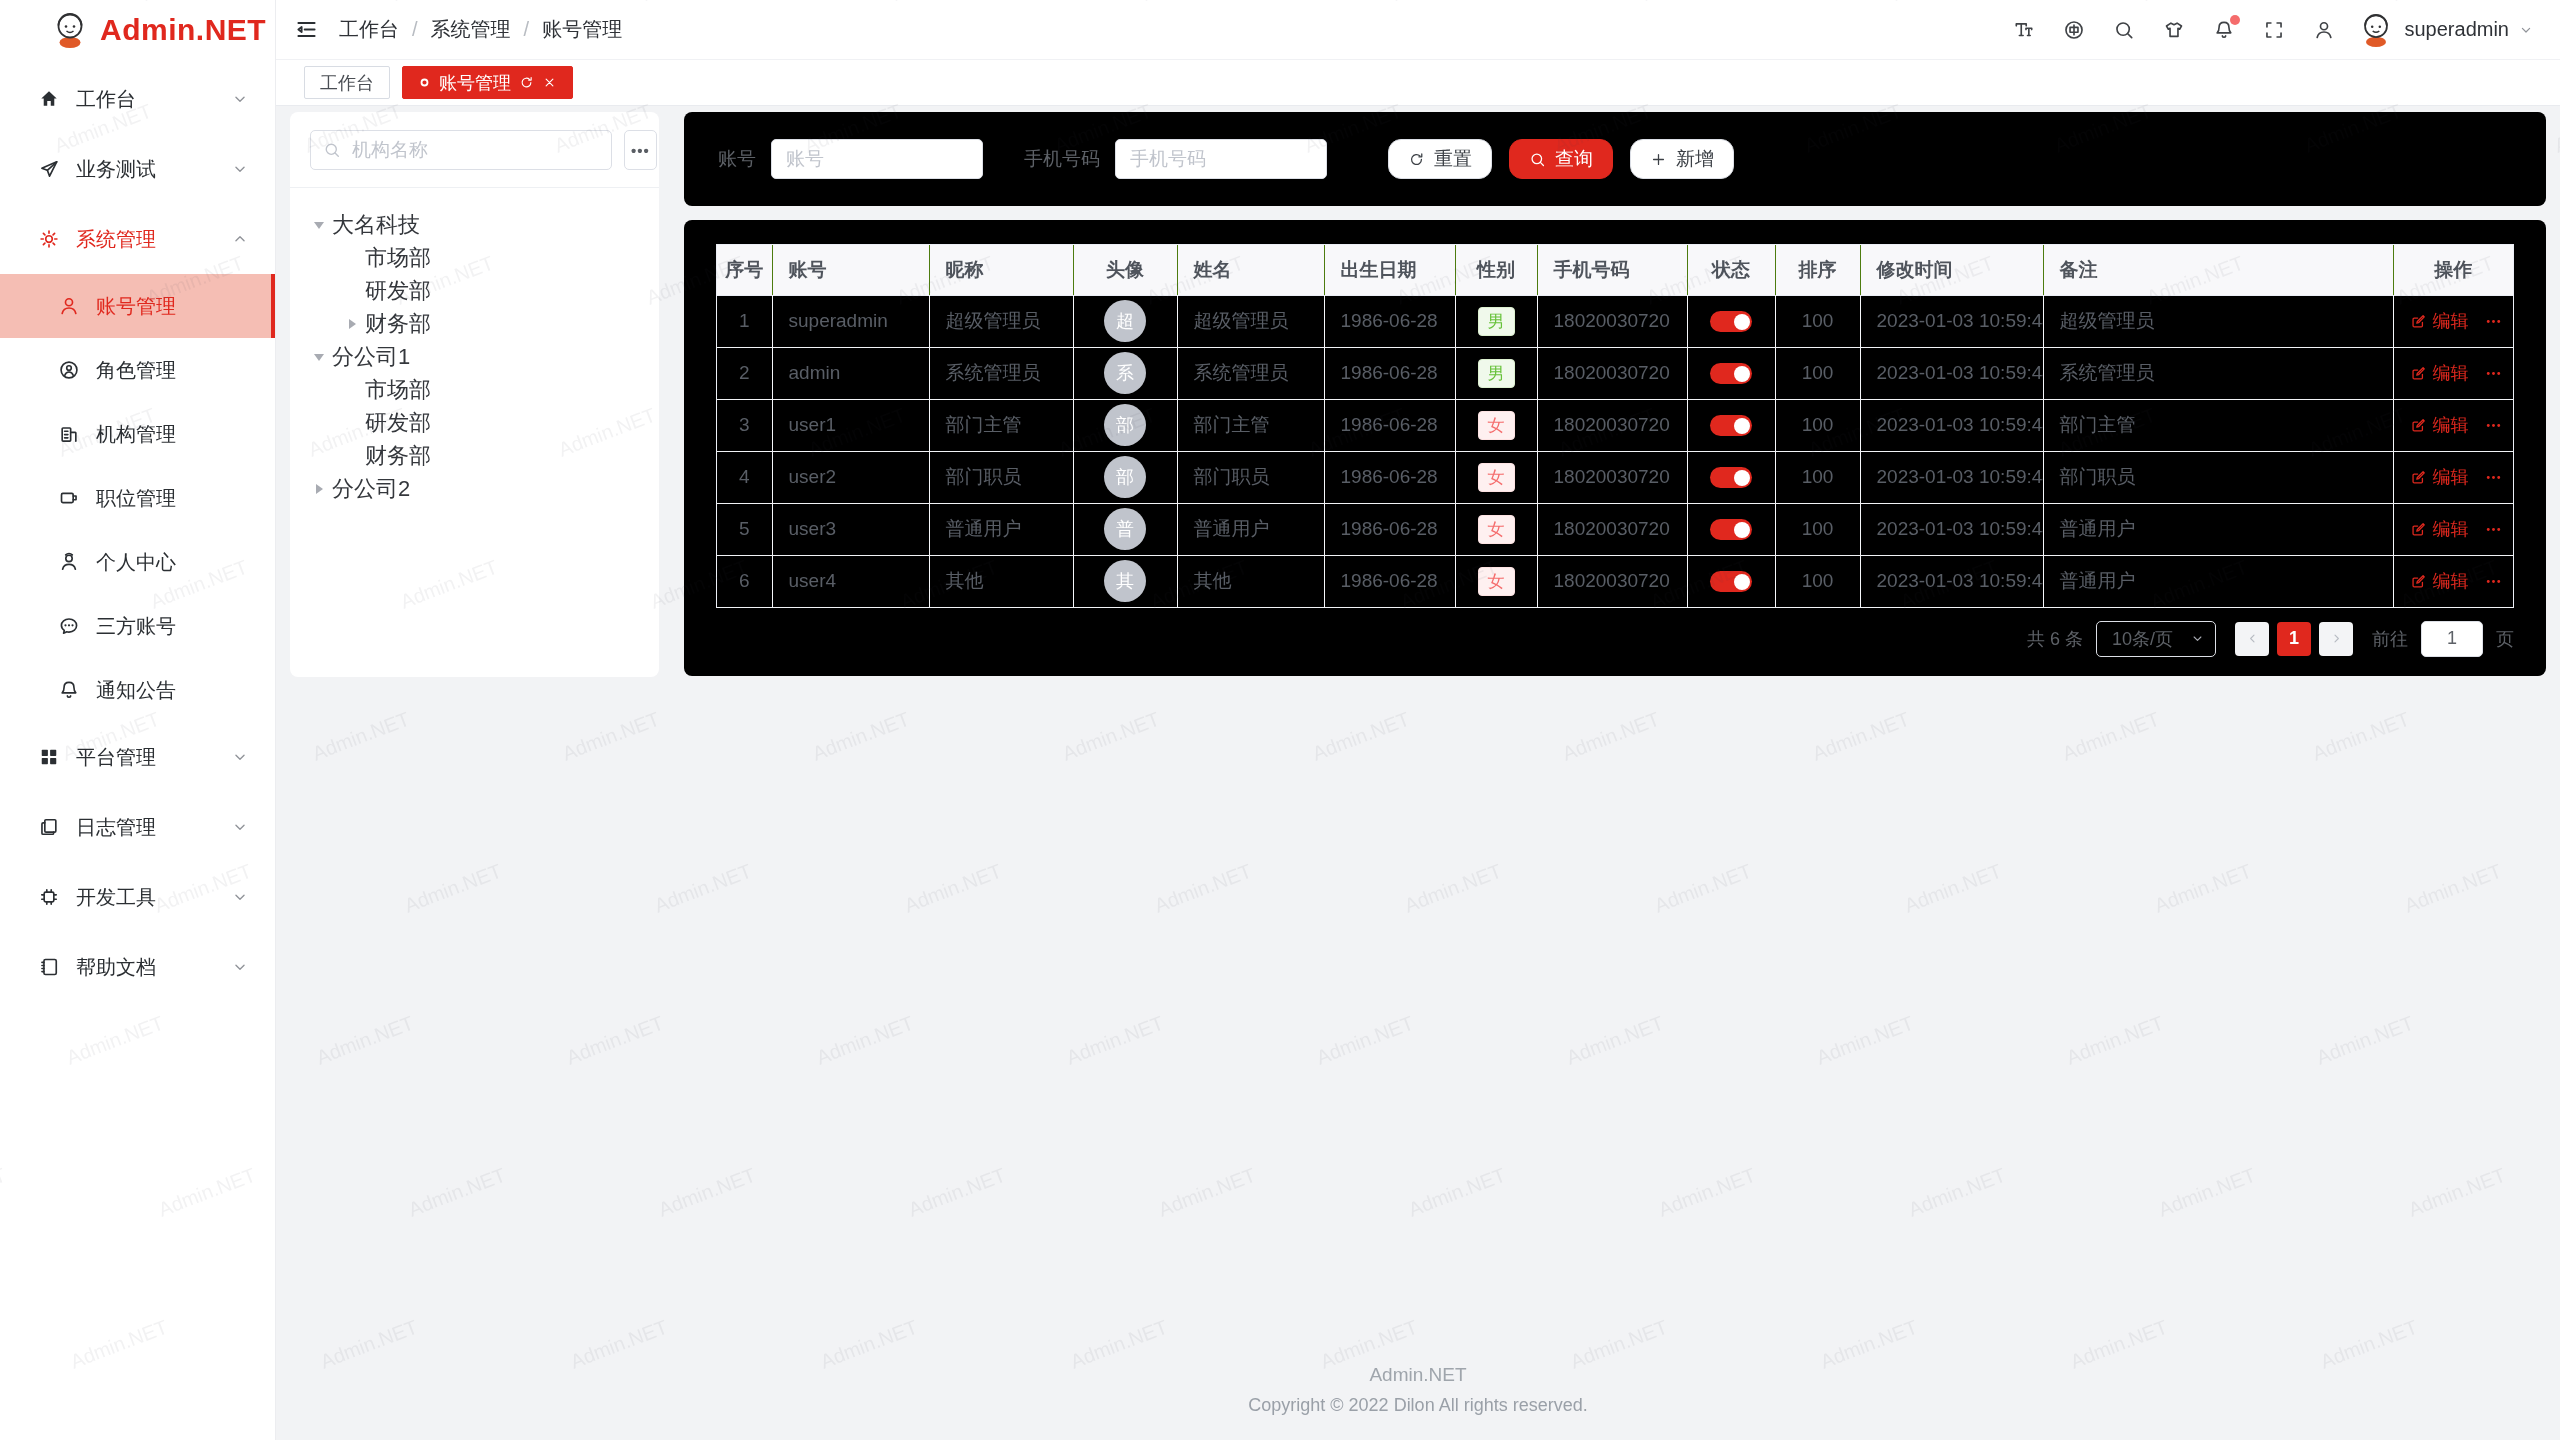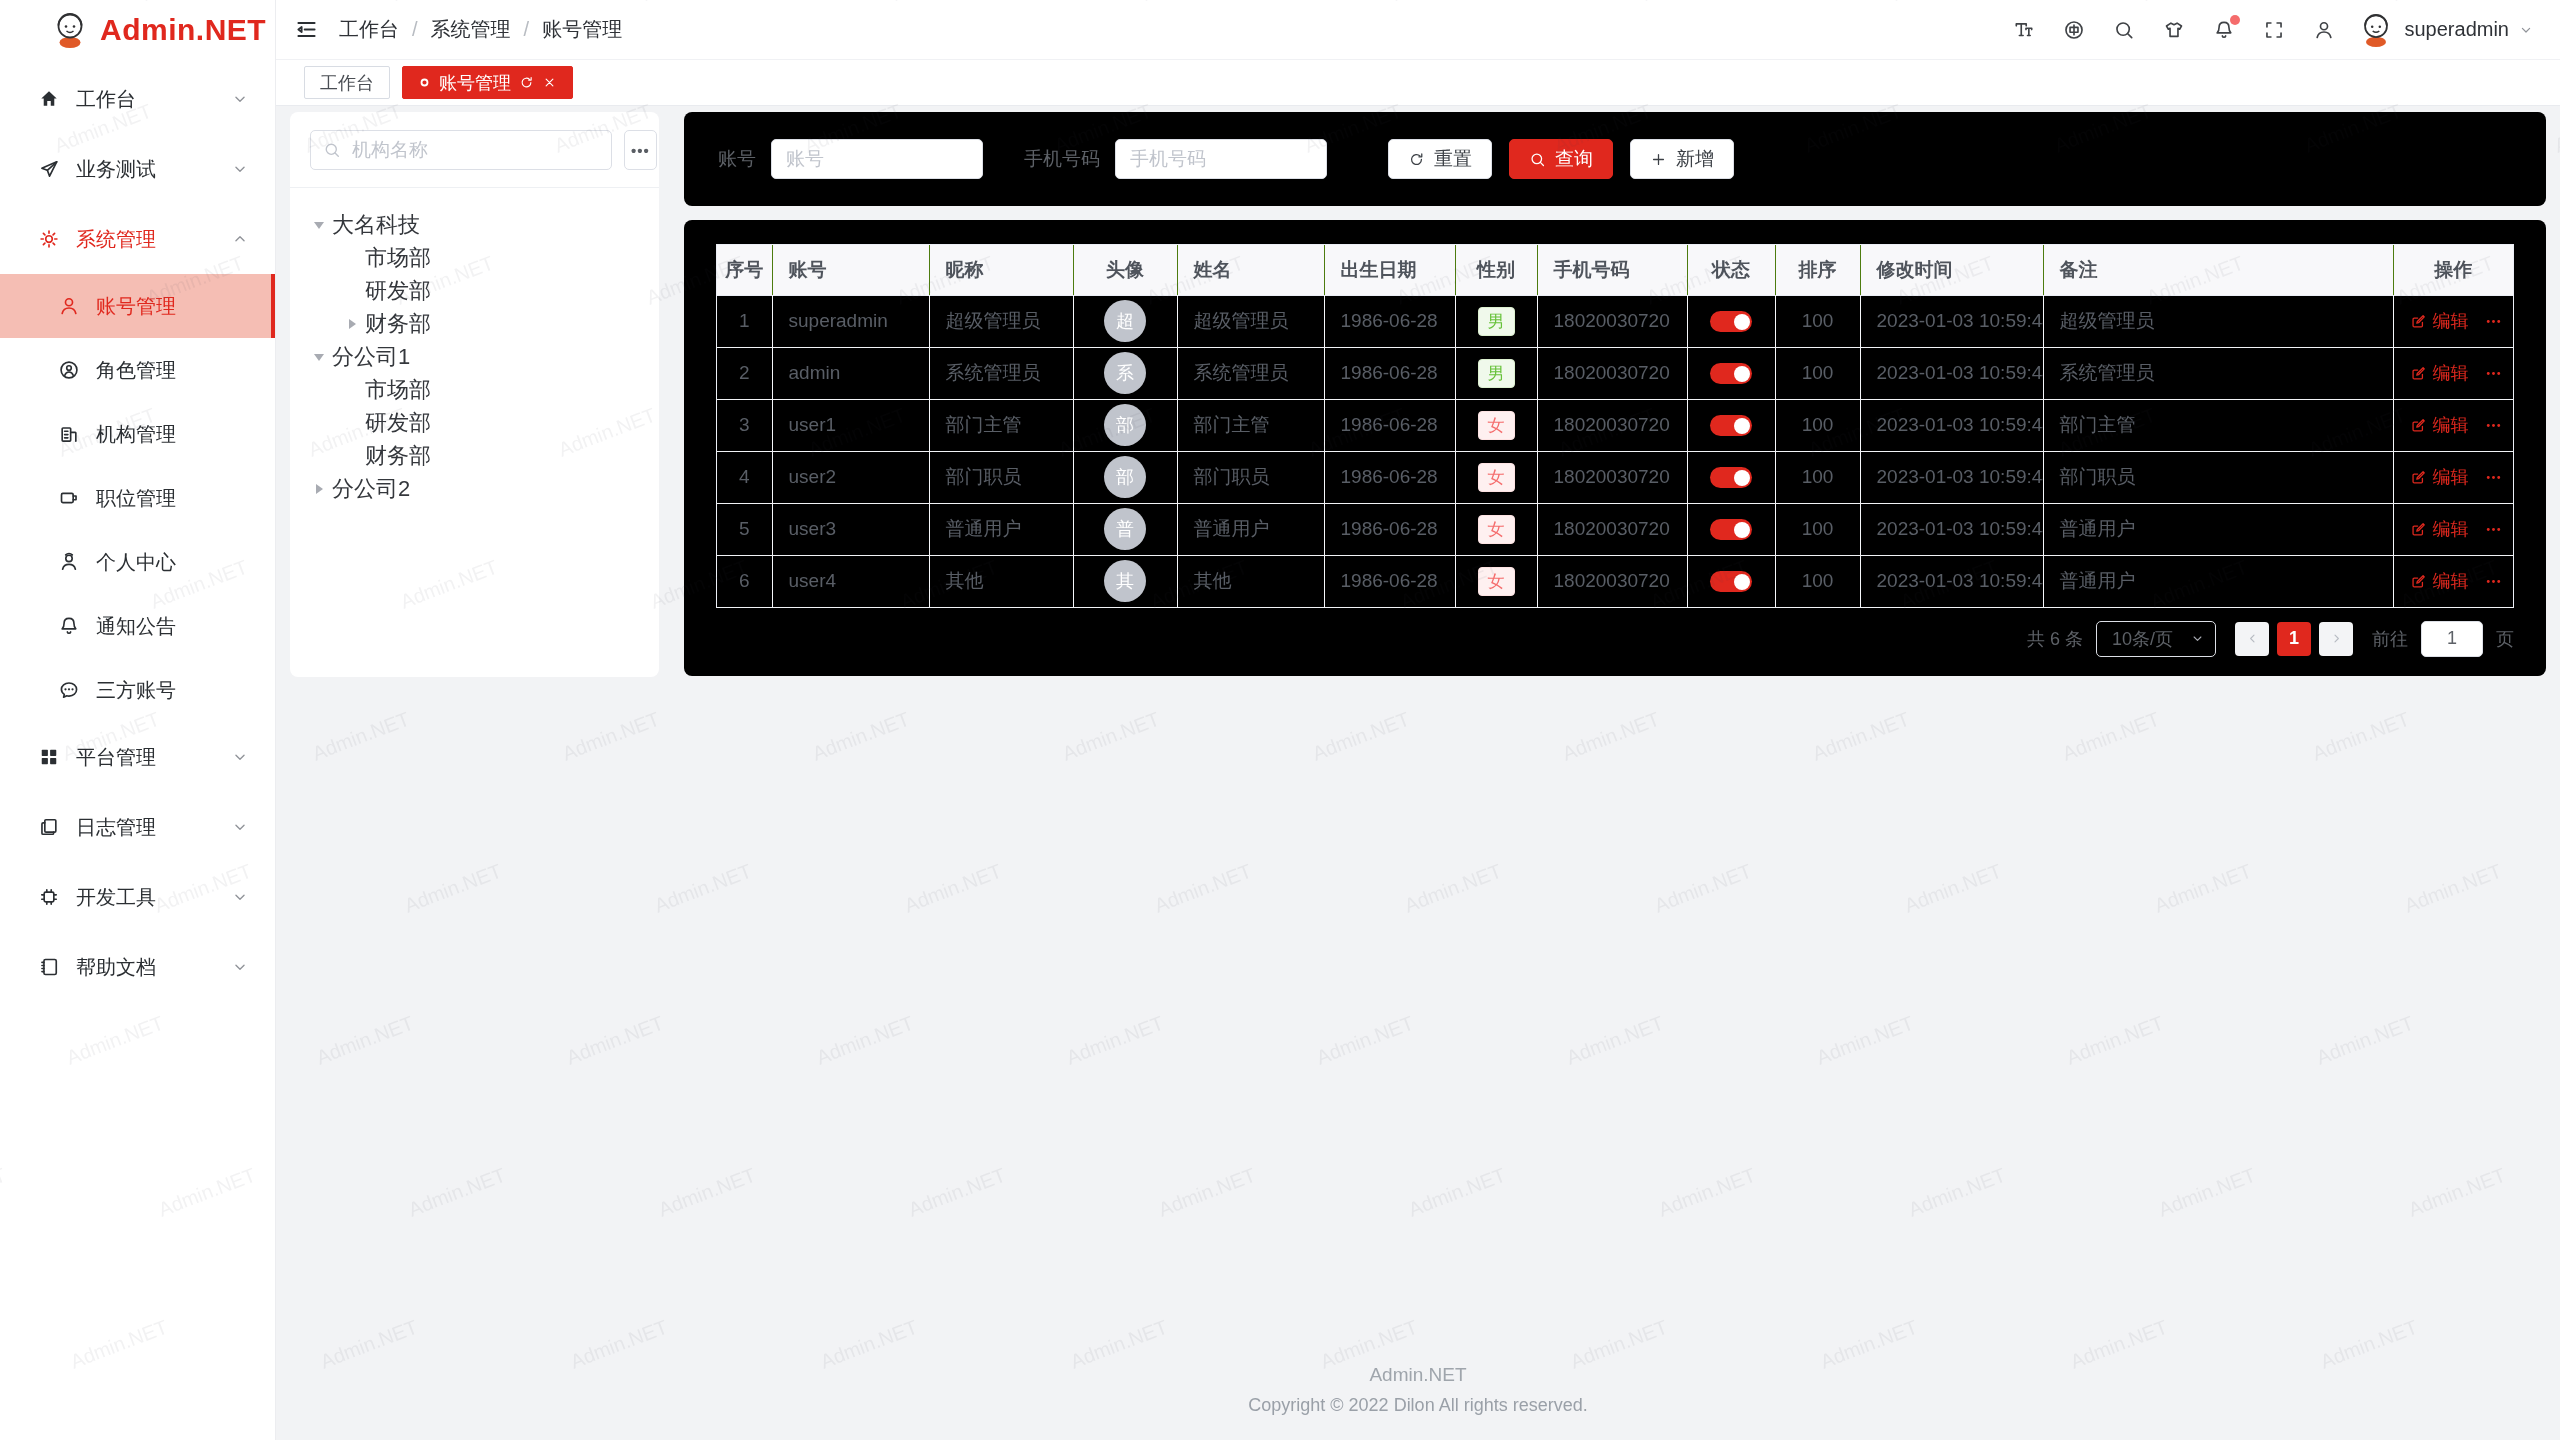--- a/index.html
+++ b/index.html
@@ -70,21 +70,21 @@
   .t-caret i{display:block;width:0;height:0}
   .car-exp i{border:5.5px solid transparent;border-top:7px solid #a8abb2;margin-top:6px}
   .car-col i{border:5.5px solid transparent;border-left:7px solid #a8abb2;margin-left:6px}
 
   .right-col{flex:1;display:flex;flex-direction:column;gap:14px;min-width:0}
   .filter-card{height:94px;display:flex;align-items:center;padding:0 34px;gap:15px}
   .f-label{font-size:19px;color:#5d6167;white-space:nowrap}
   .f-label.second{margin-left:26px}
   .f-input{width:212px;height:40px;border:1px solid #dcdfe6;border-radius:5px;padding:0 14px;font-size:19px;color:#606266;outline:0;font-family:inherit}
   .f-btns{margin-left:46px;display:flex;gap:17px}
-  .btn{height:40px;padding:0 19px;border-radius:5px;font-size:19px;display:inline-flex;align-items:center;gap:9px;cursor:pointer;border:1px solid #dcdfe6;background:#fff;color:#3c4046;font-family:inherit;white-space:nowrap}
+  .btn{height:40px;padding:0 19px;border-radius:13px;font-size:19px;display:inline-flex;align-items:center;gap:9px;cursor:pointer;border:1px solid #dcdfe6;background:#fff;color:#3c4046;font-family:inherit;white-space:nowrap}
   .btn .icn{width:17px;height:17px}
   .btn.primary{background:var(--primary);border-color:var(--primary);color:#fff}
 
   .table-card{height:456px;padding:24px 32px 0}
   table{width:100%;border-collapse:collapse;table-layout:fixed;font-size:19px;color:#595e66}
   .tbl-wrap{border:1px solid #ebeef5;border-bottom:none}
   th{height:50px;background:#f8f8fa;font-weight:bold;color:#4f545c;text-align:left;padding:0 0 0 16px;border-bottom:1px solid #ebeef5;border-right:1px solid #4d7c0f;white-space:nowrap;overflow:hidden}
   td{height:52px;padding:0 0 0 16px;border-bottom:1px solid #f1f3f6;border-right:1px solid #f6f7fa;white-space:nowrap;overflow:hidden}
   th:last-child,td:last-child{border-right:0}
   th.c-center,td.c-center{text-align:center;padding-left:0}
@@ -218,34 +218,34 @@
               <circle cx="10" cy="6.8" r="2.9"></circle>
               <path d="M4.2 16.6c.7-3 3-4.4 5.8-4.4s5.1 1.4 5.8 4.4"></path>
               <path d="M7 3.6a4.4 4.4 0 0 1 6 0"></path>
             </svg>
           </span>
           <span class="m-label">个人中心</span>
         </div>
         <div class="m-sub">
           <span class="icn mi">
             <svg viewBox="0 0 20 20" fill="none" stroke="currentColor" stroke-width="1.5" stroke-linecap="round" stroke-linejoin="round">
+              <path d="M10 3.6c-3.9 0-6.9 2.5-6.9 5.8 0 1.9 1 3.5 2.6 4.6l-.6 2.6 2.9-1.3c.6.2 1.3.2 2 .2 3.9 0 6.9-2.5 6.9-5.9S13.9 3.6 10 3.6Z"></path>
+              <path d="M6.8 9.4h.01M10 9.4h.01M13.2 9.4h.01" stroke-width="2"></path>
+            </svg>
+          </span>
+          <span class="m-label">三方账号</span>
+        </div>
+        <div class="m-sub">
+          <span class="icn mi">
+            <svg viewBox="0 0 20 20" fill="none" stroke="currentColor" stroke-width="1.5" stroke-linecap="round" stroke-linejoin="round">
               <path d="M10 3.1c-2.9 0-4.5 2.1-4.5 4.7 0 2.9-.9 4.1-1.7 4.8h12.4c-.8-.7-1.7-1.9-1.7-4.8 0-2.6-1.6-4.7-4.5-4.7Z"></path>
               <path d="M8.5 15.4a1.55 1.55 0 0 0 3 0"></path>
             </svg>
           </span>
           <span class="m-label">通知公告</span>
-        </div>
-        <div class="m-sub">
-          <span class="icn mi">
-            <svg viewBox="0 0 20 20" fill="none" stroke="currentColor" stroke-width="1.5" stroke-linecap="round" stroke-linejoin="round">
-              <path d="M10 3.6c-3.9 0-6.9 2.5-6.9 5.8 0 1.9 1 3.5 2.6 4.6l-.6 2.6 2.9-1.3c.6.2 1.3.2 2 .2 3.9 0 6.9-2.5 6.9-5.9S13.9 3.6 10 3.6Z"></path>
-              <path d="M6.8 9.4h.01M10 9.4h.01M13.2 9.4h.01" stroke-width="2"></path>
-            </svg>
-          </span>
-          <span class="m-label">三方账号</span>
         </div>
         <div class="m-item">
           <span class="icn mi">
             <svg viewBox="0 0 20 20" fill="none" stroke="currentColor" stroke-width="1.5" stroke-linecap="round" stroke-linejoin="round">
               <rect x="3.4" y="3.4" width="5.6" height="5.6" rx="0.6" fill="currentColor" stroke="none"></rect>
               <rect x="11" y="3.4" width="5.6" height="5.6" rx="0.6" fill="currentColor" stroke="none"></rect>
               <rect x="3.4" y="11" width="5.6" height="5.6" rx="0.6" fill="currentColor" stroke="none"></rect>
               <rect x="11" y="11" width="5.6" height="5.6" rx="0.6" fill="currentColor" stroke="none"></rect>
             </svg>
           </span>

